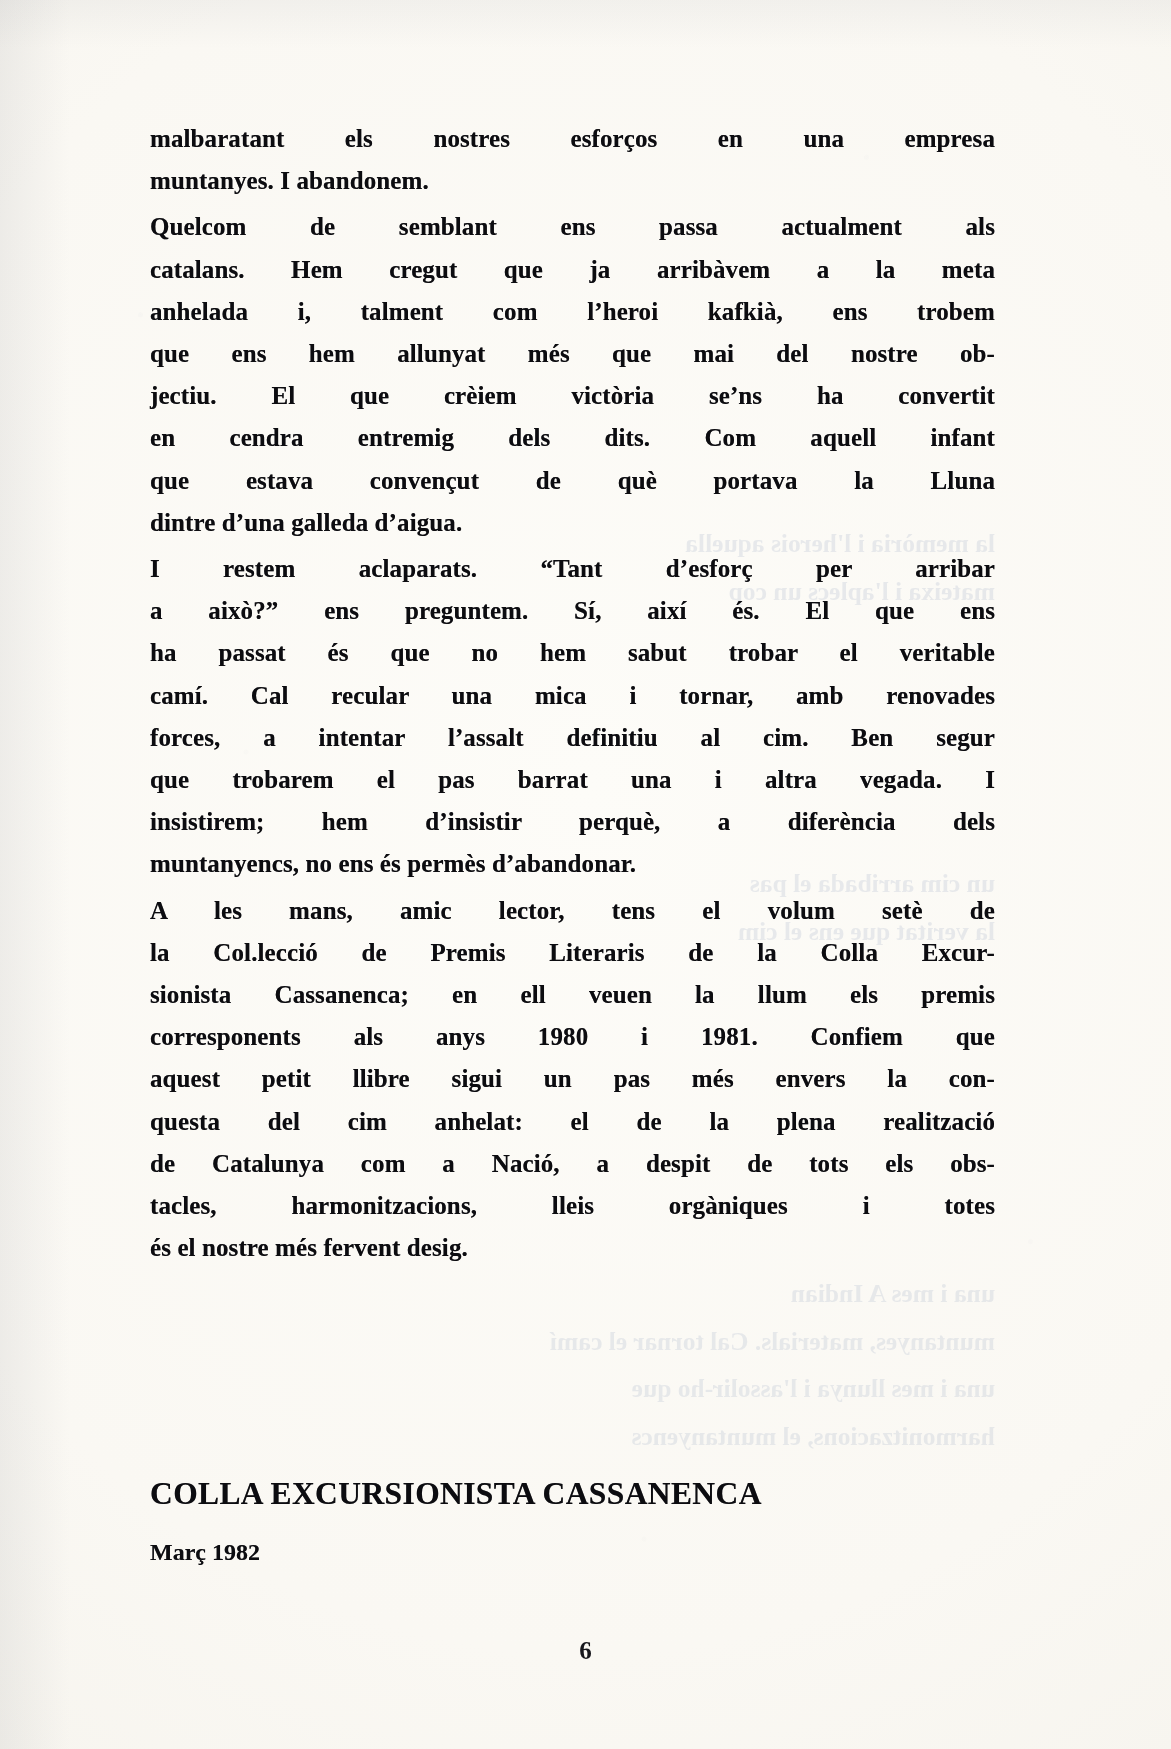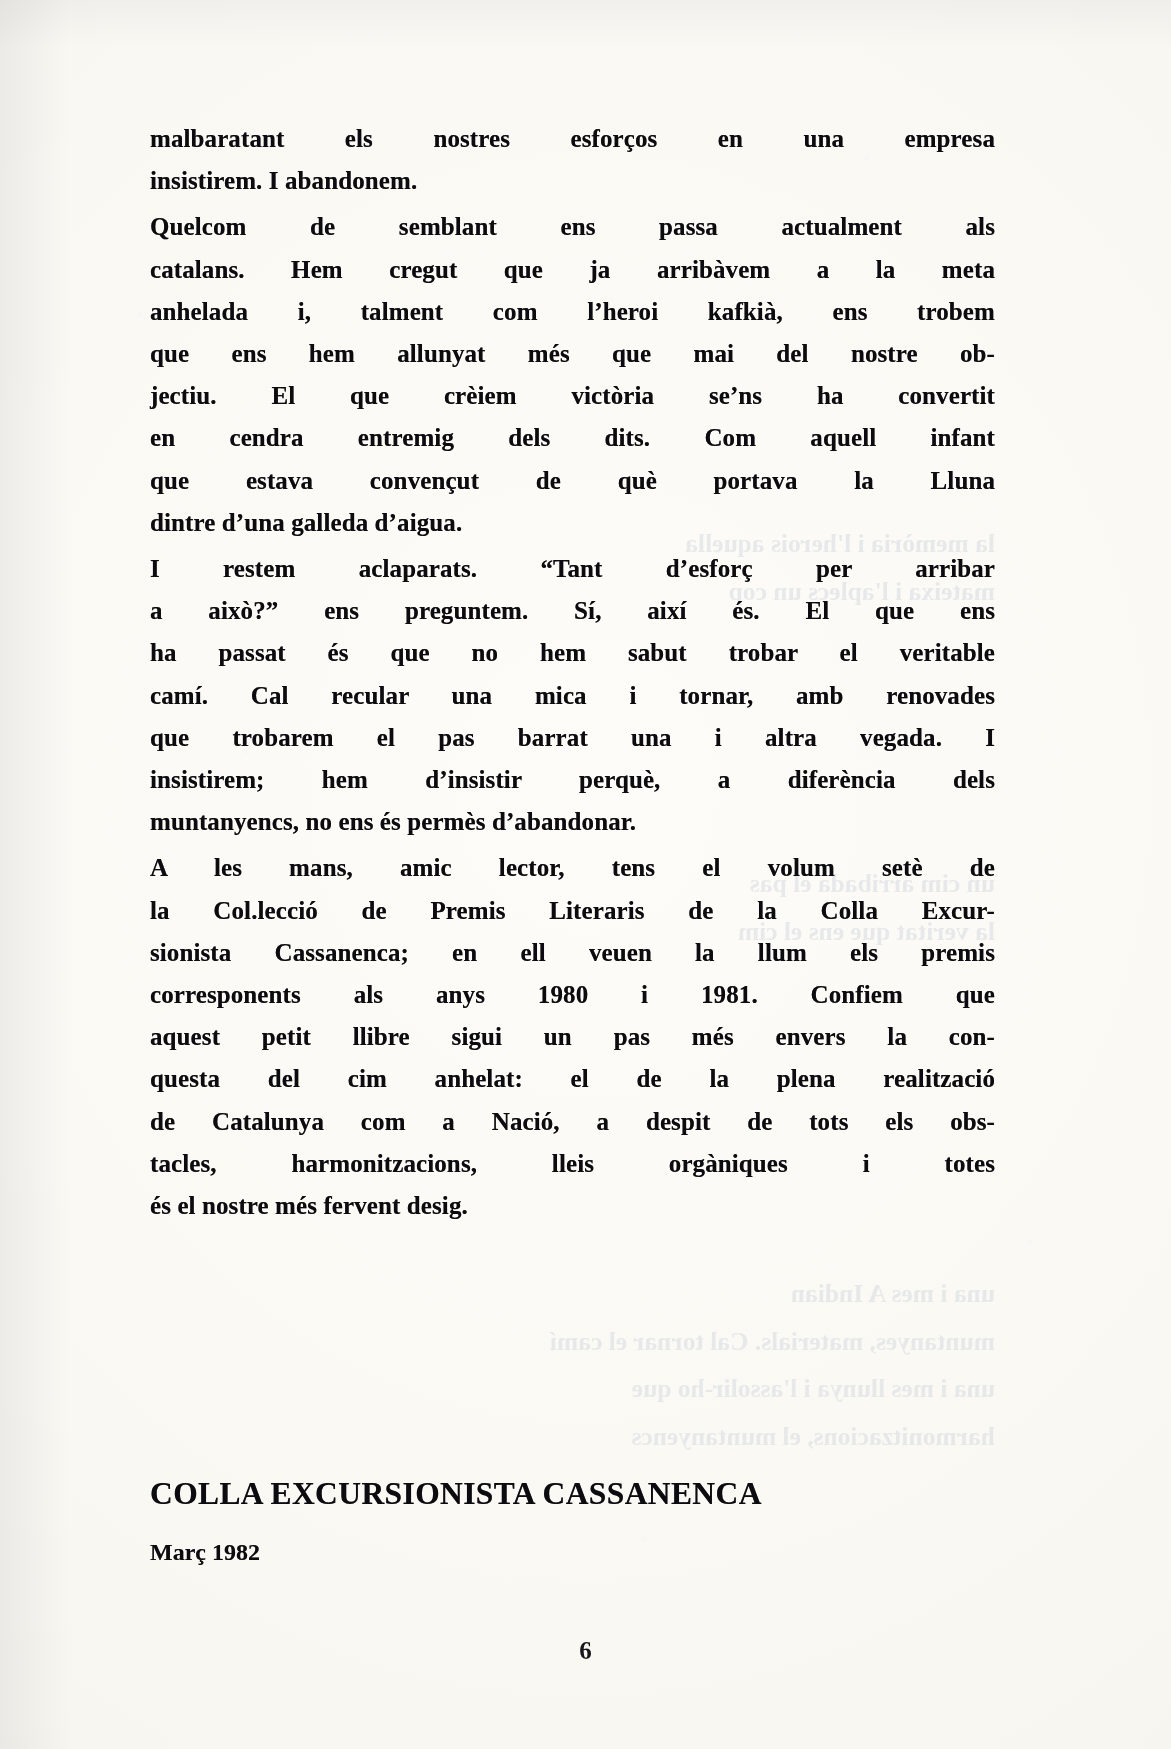--- a/index.html
+++ b/index.html
@@ -156,39 +156,40 @@
 la veritat que ens el cim</div>
   <div class="bleed-through b3">una i mes A Indian
 muntanyes, materials. Cal tornar  el camí
 una i mes  llunya i l'assolir-ho que
 harmonitzacions, el muntanyencs</div>
 
   <div class="text-column">
 
     <p class="para first">
       <span class="ln">malbaratant els nostres esforços en una empresa</span>
-      <span class="ln last">insistirem. I abandonem.</span>
+      <span class="ln last">muntanyes. I abandonem.</span>
     </p>
 
     <p class="para">
       <span class="ln">Quelcom de semblant ens passa actualment als</span>
       <span class="ln">catalans. Hem cregut que ja arribàvem a la meta</span>
       <span class="ln">anhelada i, talment com l’heroi kafkià, ens trobem</span>
       <span class="ln">que ens hem allunyat més que mai del nostre ob-</span>
       <span class="ln">jectiu. El que crèiem victòria se’ns ha convertit</span>
       <span class="ln">en cendra entremig dels dits. Com aquell infant</span>
       <span class="ln">que estava convençut de què portava la Lluna</span>
       <span class="ln last">dintre d’una galleda d’aigua.</span>
     </p>
 
     <p class="para">
       <span class="ln">I restem aclaparats. “Tant d’esforç per arribar</span>
       <span class="ln">a això?” ens preguntem. Sí, així és. El que ens</span>
       <span class="ln">ha passat és que no hem sabut trobar el veritable</span>
       <span class="ln">camí. Cal recular una mica i tornar, amb renovades</span>
+      <span class="ln">forces, a intentar l’assalt definitiu al cim. Ben segur</span>
       <span class="ln">que trobarem el pas barrat una i altra vegada. I</span>
       <span class="ln">insistirem; hem d’insistir perquè, a diferència dels</span>
       <span class="ln last">muntanyencs, no ens és permès d’abandonar.</span>
     </p>
 
     <p class="para">
       <span class="ln">A les mans, amic lector, tens el volum setè de</span>
       <span class="ln">la Col.lecció de Premis Literaris de la Colla Excur-</span>
       <span class="ln">sionista Cassanenca; en ell veuen la llum els premis</span>
       <span class="ln">corresponents als anys 1980 i 1981. Confiem que</span>

